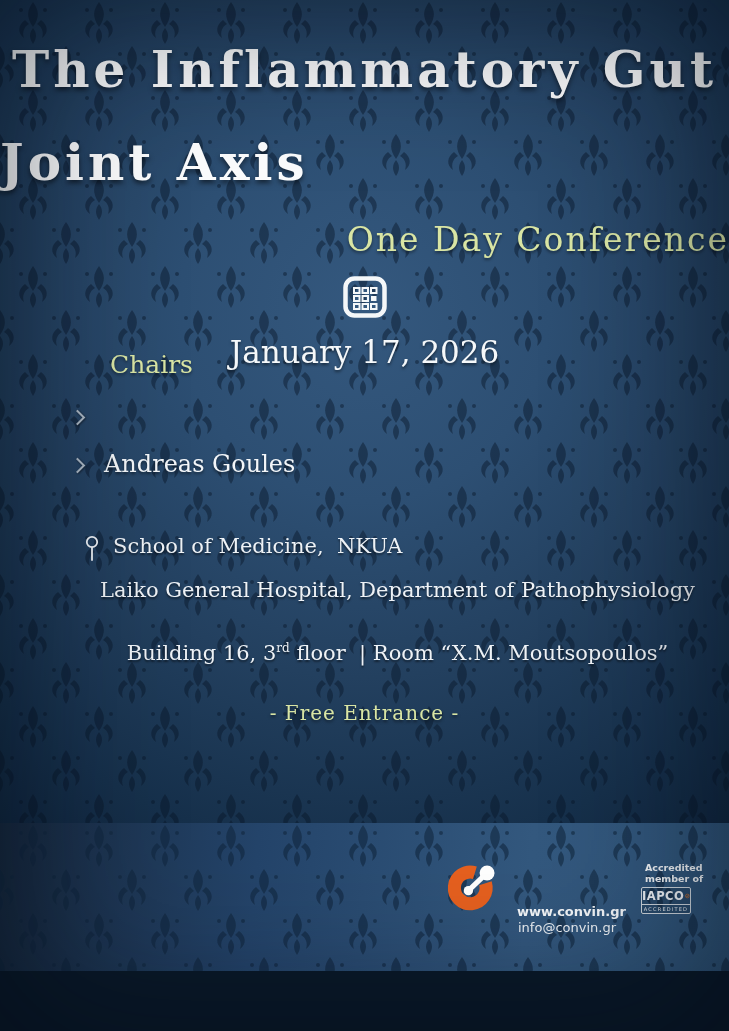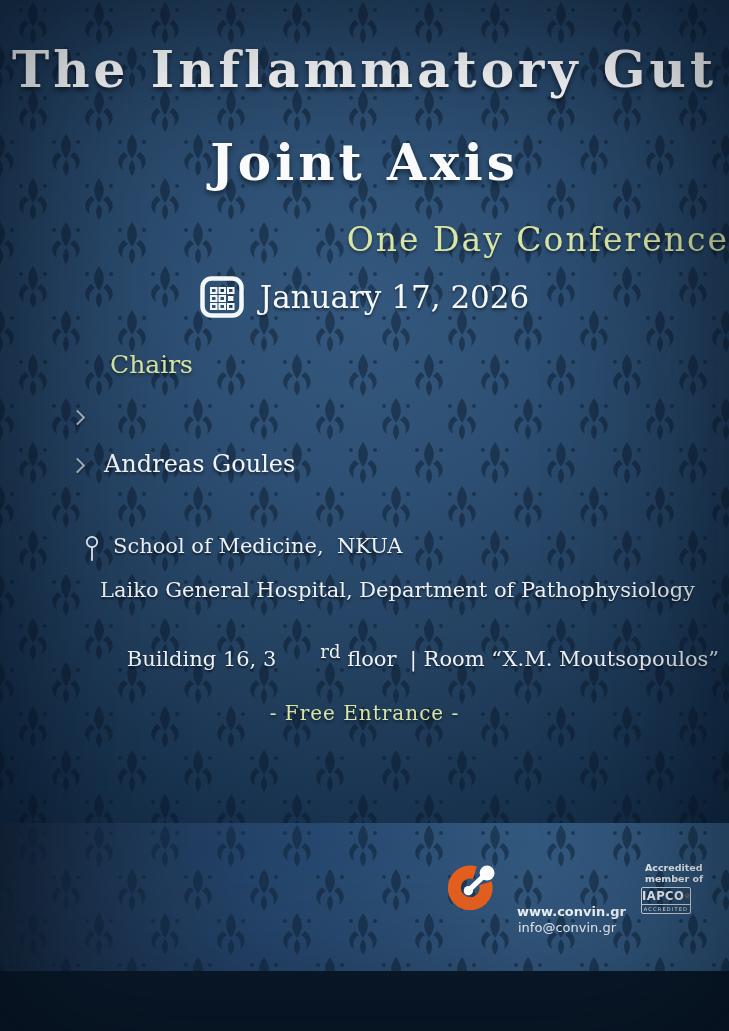--- a/index.html
+++ b/index.html
@@ -16,47 +16,47 @@
     content:""; position:absolute; inset:0; z-index:6; pointer-events:none;
     box-shadow: inset 0 0 150px 12px rgba(2,8,18,.5);
   }
   .damask-layer { position:absolute; inset:0; z-index:1; pointer-events:none; }
   .content { position:absolute; z-index:3; }
 
   
   .title1 { top:40px; left:0; width:100%; text-align:center;
     font-size:50px; font-weight:bold; letter-spacing:4px; color:#fbfcfd;
     text-shadow:0 3px 5px rgba(0,0,0,.55); white-space:nowrap; }
-  .title2 { top:133px; left:0; width:100%; text-align:center;
+  .title2 { top:133px; left:0; width:100%; text-align:left;
     font-size:50px; font-weight:bold; letter-spacing:4px; color:#fbfcfd;
     text-shadow:0 3px 5px rgba(0,0,0,.55); }
   .subtitle { top:220px; left:0; width:100%; text-align:right;
     font-size:33px; letter-spacing:2px; color:#d9e5a4;
     text-shadow:0 2px 3px rgba(0,0,0,.45); }
   .date-row { top:276px; left:0; width:100%; display:flex;
-    justify-content:center; align-items:center; gap:16px; }
+    justify-content:center; align-items:center; gap:16px;flex-direction:column; }
   .date-text { font-size:31px; color:#f5f8fa; text-shadow:0 2px 3px rgba(0,0,0,.5); }
 
   
   .chairs-heading { top:350px; left:110px; font-size:25px; color:#d9e5a4;
     text-shadow:0 2px 3px rgba(0,0,0,.45); }
   .chairs-list { top:392px; left:72px; margin:0; padding:0; list-style:none; }
   .chair-item { display:flex; align-items:center; gap:21px; height:48px; }
   .chev { width:9px; height:9px; border-right:2.5px solid #a9b6c2;
     border-bottom:2.5px solid #a9b6c2; transform:rotate(-45deg);
     flex:0 0 auto; margin-top:2px; filter:drop-shadow(0 1px 1px rgba(0,0,0,.6)); }
   .chair-name { font-size:24px; color:#f3f6f9; text-shadow:0 2px 3px rgba(0,0,0,.5); }
 
   
   .venue-row1 { top:534px; left:82px; display:flex; align-items:flex-start; gap:11px; }
   .venue-text { font-size:21px; color:#eef2f6; text-shadow:0 2px 2px rgba(0,0,0,.5);
     white-space:pre-wrap; }
   .venue-row2 { top:578px; left:100px; }
   .venue-row3 { top:617px; left:100px; }
-  .venue-row3 sup { font-size:18px;margin-left:44px; }
+  .venue-row3 sup { font-size:12px; }
 
   
   .free-entrance { top:701px; left:0; width:100%; text-align:center;
     font-size:20px; letter-spacing:1px; color:#d9e5a4;
     text-shadow:0 2px 3px rgba(0,0,0,.5); }
 
   
   .band { position:absolute; z-index:4; top:823px; left:0; width:729px; height:148px;
     background:linear-gradient(95deg,#17293f 0%, #24446a 35%, #33587e 72%, #2f5478 100%); }
   .band-pattern { position:absolute; inset:0; pointer-events:none; }

